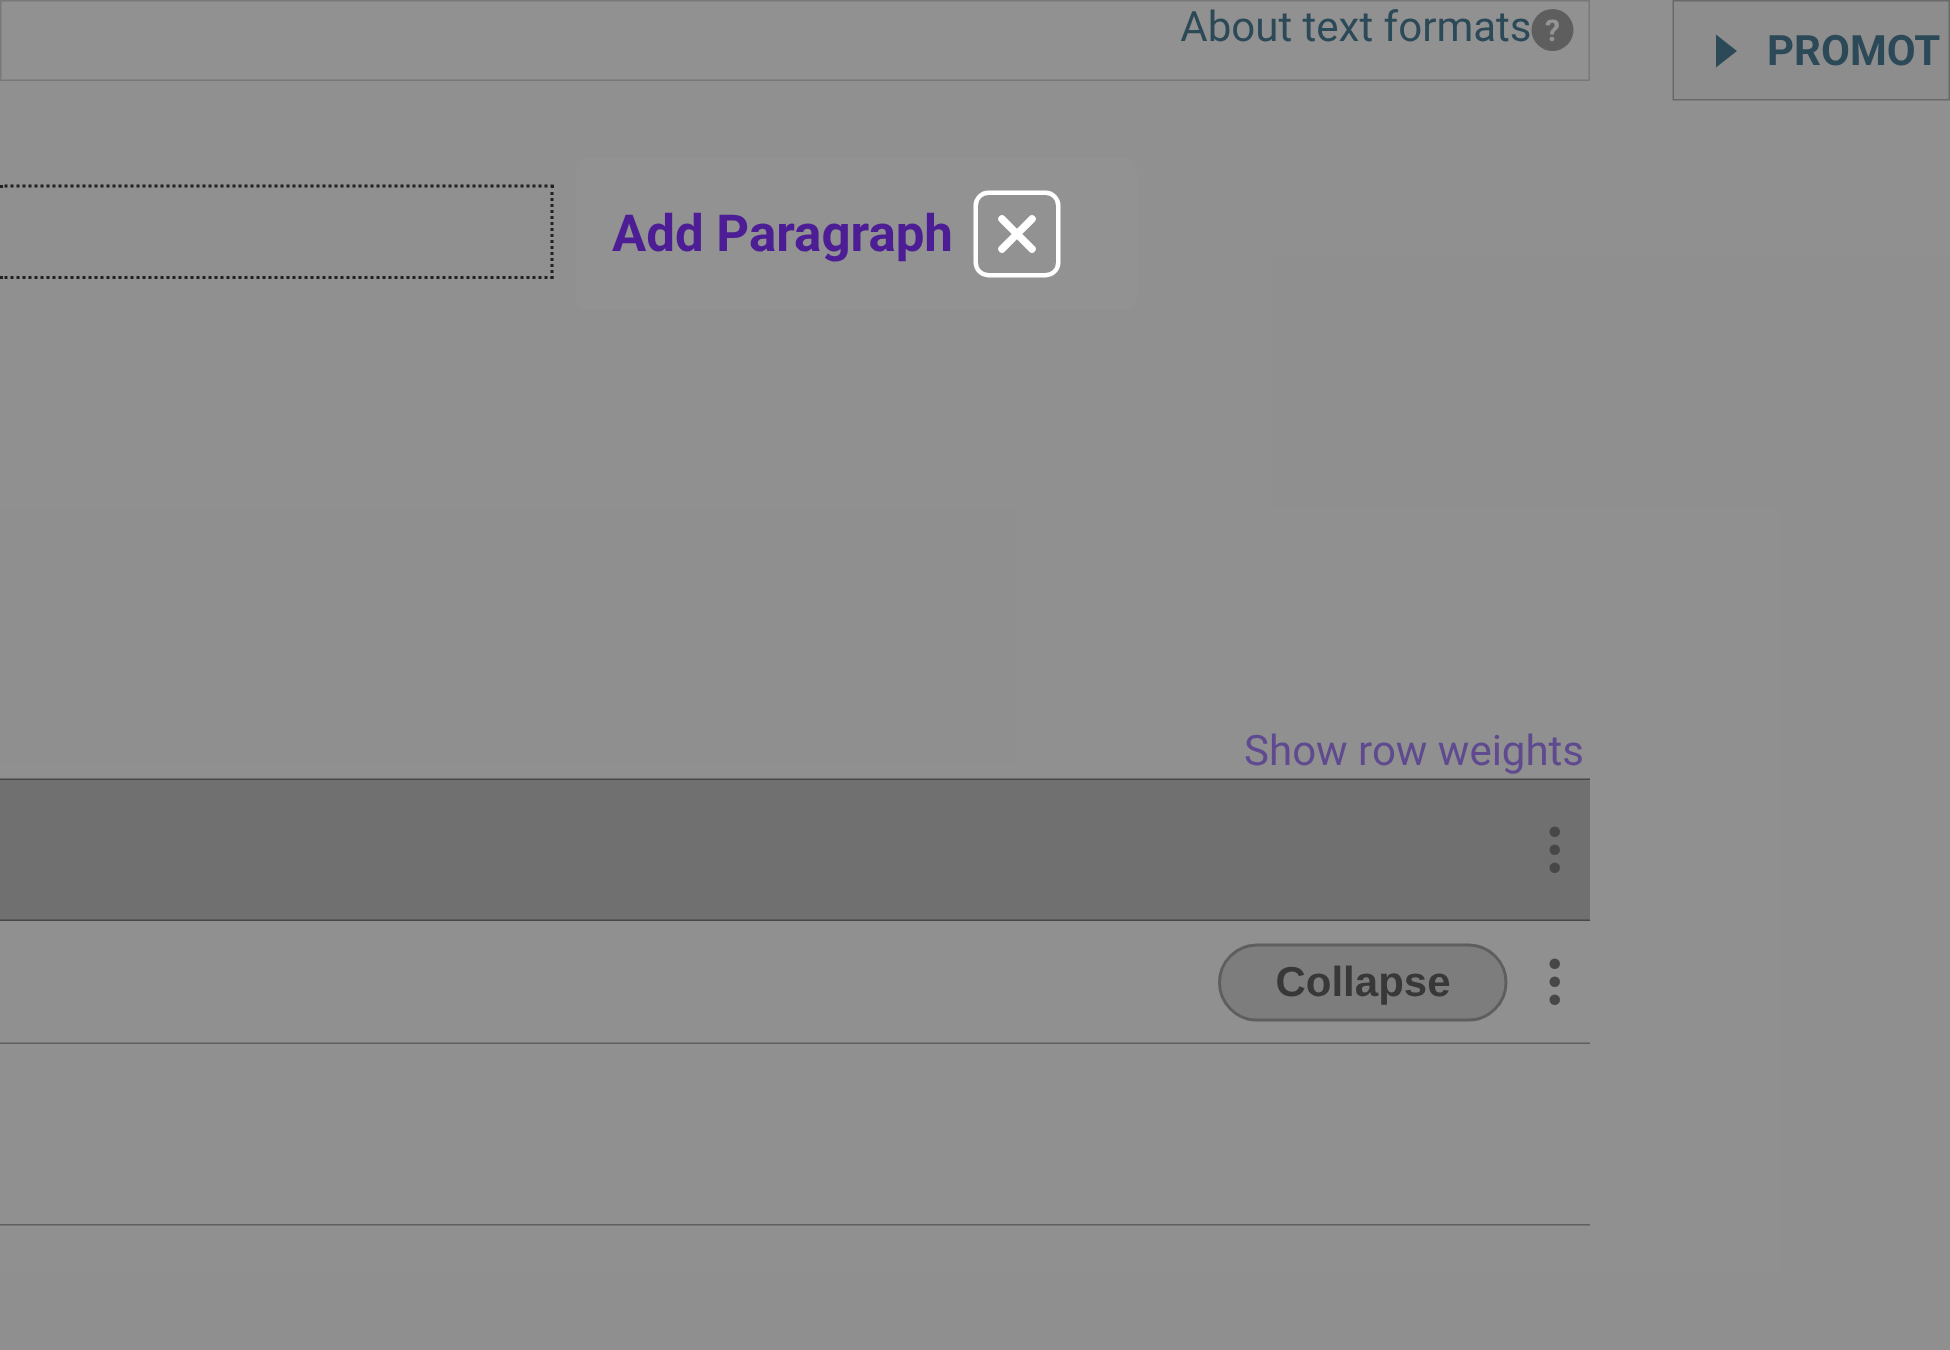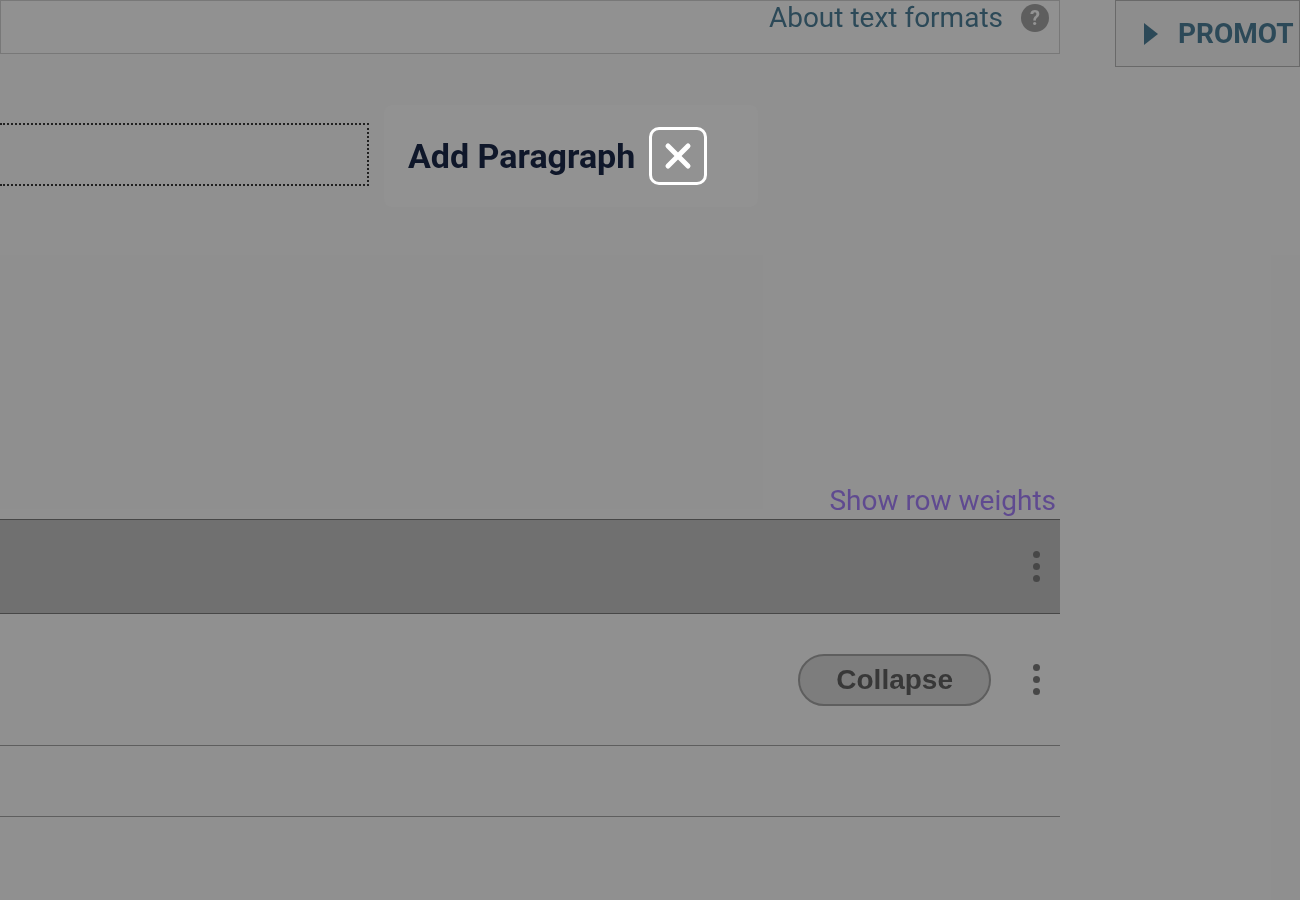--- a/index.html
+++ b/index.html
@@ -29,22 +29,22 @@
       width: 1060px;
       height: 54px;
       border: 1px solid #c0c0c0;
       background: #f8f8f8;
     }
     .text-formats-link {
       position: absolute;
       right: 10px;
       top: 0;
       display: flex;
-      align-items: center;
-      gap: 18px;
+      align-items: flex-end;
+      gap: 0;
       font-size: 28px;
       color: #1a5a7a;
     }
     .help-icon {
       width: 28px;
       height: 28px;
       border-radius: 50%;
       background: #888;
       color: #fff;
       display: flex;
@@ -80,21 +80,21 @@
       height: 102px;
       background: #929292;
       border-radius: 8px;
       display: flex;
       align-items: center;
       padding: 0 24px;
       gap: 14px;
       z-index: 20;
     }
     .dialog-title {
-      color: #0f172a;
+      color: #4c1d95;
       font-size: 34px;
       font-weight: 700;
     }
     .dialog-close {
       width: 58px;
       height: 58px;
       border: 3px solid #fff;
       border-radius: 10px;
       background: transparent;
       display: flex;
@@ -127,28 +127,28 @@
     .row1 {
       height: 94px;
       background: #b0b0b0;
       border-bottom: 1px solid #555;
       display: flex;
       align-items: center;
       justify-content: flex-end;
       padding-right: 16px;
     }
     .row2 {
-      height: 132px;
+      height: 82px;
       background: transparent;
       border-bottom: 1px solid #888;
       display: flex;
       align-items: center;
       justify-content: flex-end;
       padding-right: 16px;
-      gap: 38px;
+      gap: 24px;
     }
     .row3 {
       position: absolute;
       left: 0;
       top: 816px;
       width: 1060px;
       height: 1px;
       background: #888;
     }
     .kebab {

